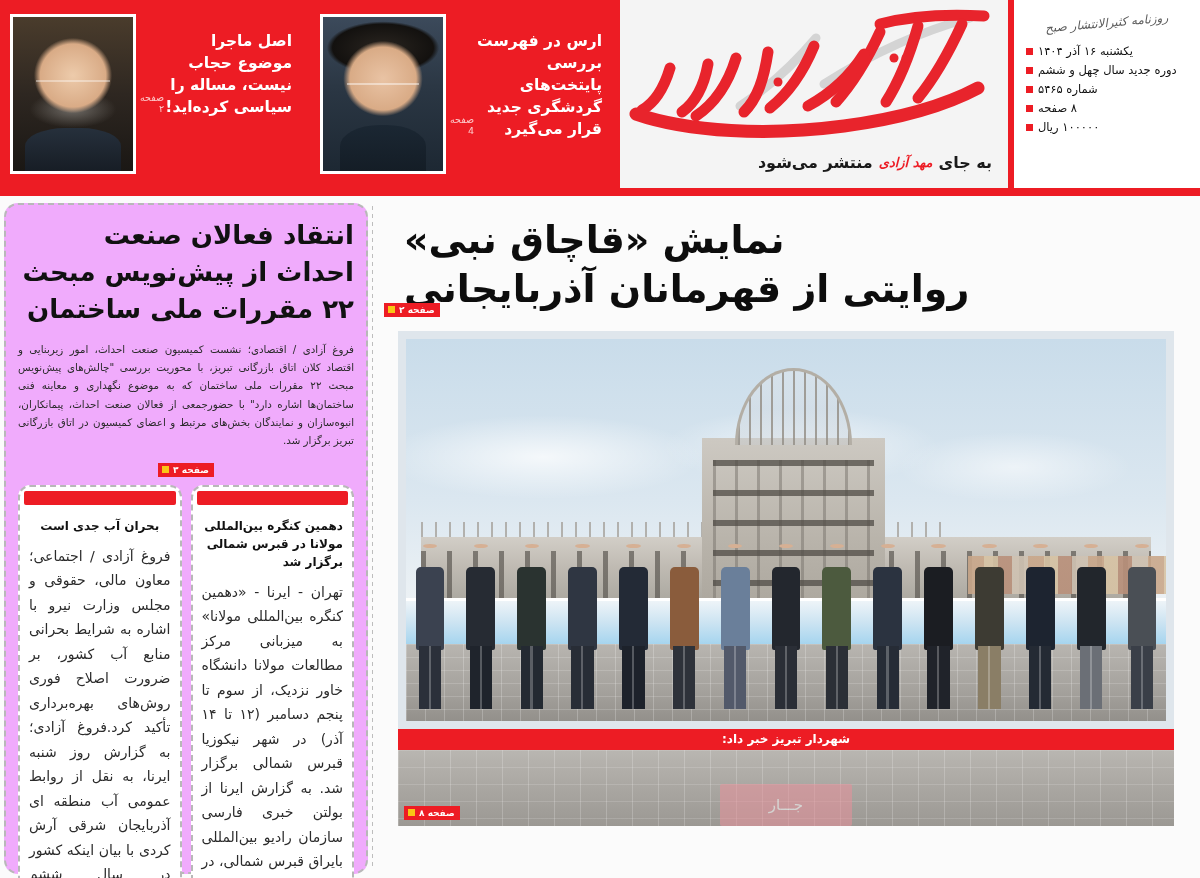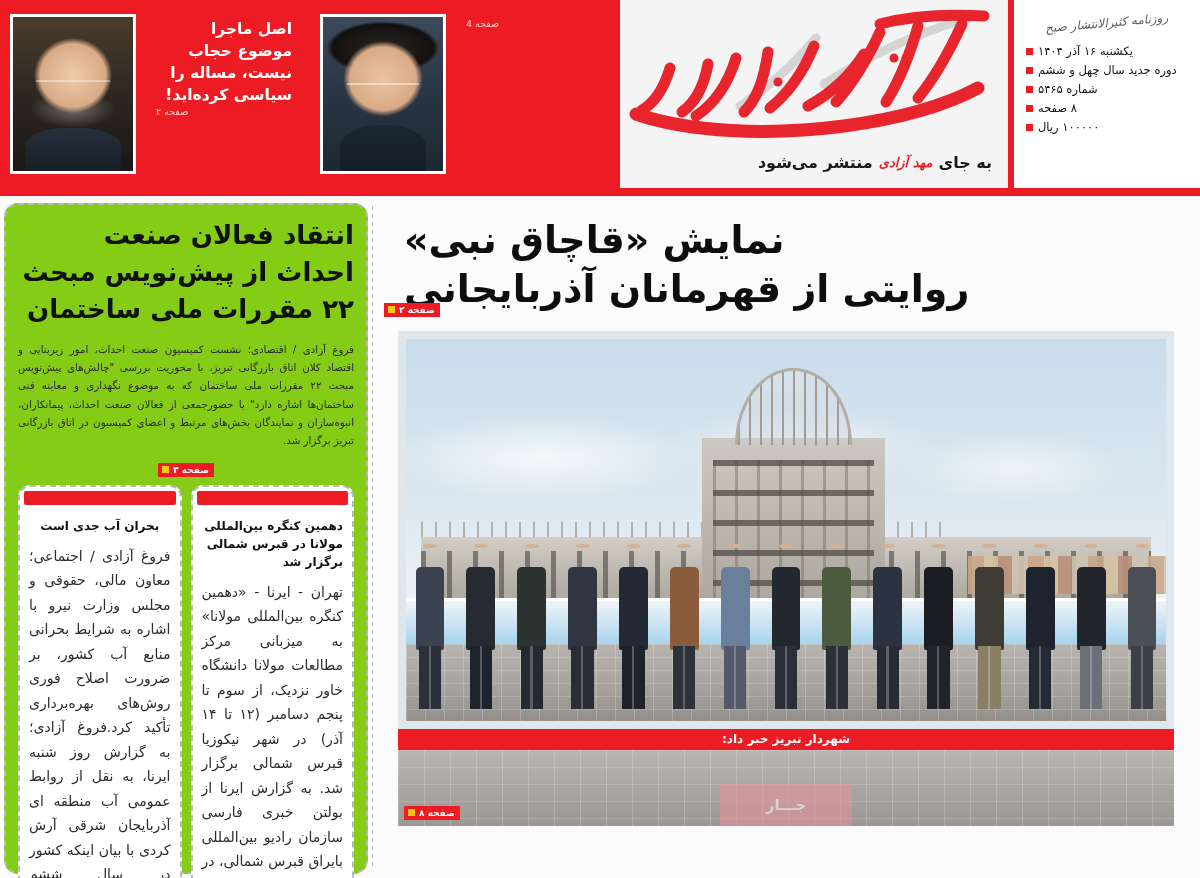--- a/index.html
+++ b/index.html
@@ -66,24 +66,25 @@
     background: linear-gradient(180deg, #26303c 0%, #171d25 100%);
     border-radius: 42% 42% 0 0;
   }
   .portrait-b .glasses {
     position:absolute; left:19%; right:19%; top:41%; height:8%;
     border-top: 2px solid rgba(255,255,255,0.38);
   }
 
   .promo-text {
     flex: 1;
-    display: flex; flex-direction: column;
+    display: flex; flex-direction: row;
     justify-content: flex-start; align-items: flex-end;
-    padding: 4px 8px 0 20px;
+    padding: 4px 8px 0 4px;
     text-align: right;
+    margin-top: 12px;
   }
   .promo-title {
     color: #ffffff;
     font-weight: bold;
     font-size: 15.5px;
     line-height: 1.42;
     direction: rtl;
     letter-spacing: -0.2px;
   }
   .promo-page {
@@ -153,21 +154,21 @@
   .mast-redbar {
     position: absolute; left: 0; right: 0; bottom: 0; height: 8px; background: #ed1c24;
   }
 
   
   .left-col {
     position: absolute; top: 203px; left: 4px;
     width: 364px; height: 671px;
     border: 2px dashed #b8b8b8;
     border-radius: 14px;
-    background: #84cc16;
+    background: #f0abfc;
     padding: 12px 12px 6px 12px;
     display: flex; flex-direction: column;
   }
   .lead-headline {
     direction: rtl; text-align: right;
     font-size: 26px; font-weight: bold; color: #111;
     line-height: 1.42; letter-spacing: -0.3px;
   }
   .lead-body {
     direction: rtl; text-align: justify;
@@ -369,38 +370,39 @@
   .bb-badge { position: absolute; left: 6px; bottom: 6px; z-index: 4; }
   .watermark {
     position: absolute; left: 50%; transform: translateX(-50%);
     bottom: -16px; width: 132px; height: 58px; z-index: 2;
     opacity: 0.55;
   }
   .wm-bubble {
     width: 100%; height: 42px; background: #e8919b; border-radius: 2px;
     display: flex; align-items: center; justify-content: center;
   }
-  .wm-bubble span { color: #ffffff; font-size: 15px; font-weight: bold; direction: rtl; letter-spacing: 1px; }
+  .wm-bubble span { color: #ffffff; font-size: 15px; font-weight: normal; direction: rtl; letter-spacing: 1px; }
   .vert-divider {
     position: absolute; left: 372px; top: 206px; bottom: 8px; width: 1px;
     background: repeating-linear-gradient(180deg, #bdbdbd 0 4px, rgba(0,0,0,0) 4px 8px);
   }
 </style>
 </head>
 <body>
 
 <div class="page">
 
   <div class="top-banner">
 
     <div class="promo">
       <div class="promo-photo portrait-a">
         <div class="glasses"></div>
       </div>
       <div class="promo-text">
+        <div class="promo-title">ارس در فهرست بررسی پایتخت‌های گردشگری جدید قرار می‌گیرد</div>
         <div class="promo-page">صفحه 4</div>
       </div>
     </div>
 
     <div class="promo">
       <div class="promo-photo portrait-b">
         <div class="glasses"></div>
       </div>
       <div class="promo-text">
         <div class="promo-title">اصل ماجرا موضوع حجاب نیست، مساله را سیاسی کرده‌اید!</div>

